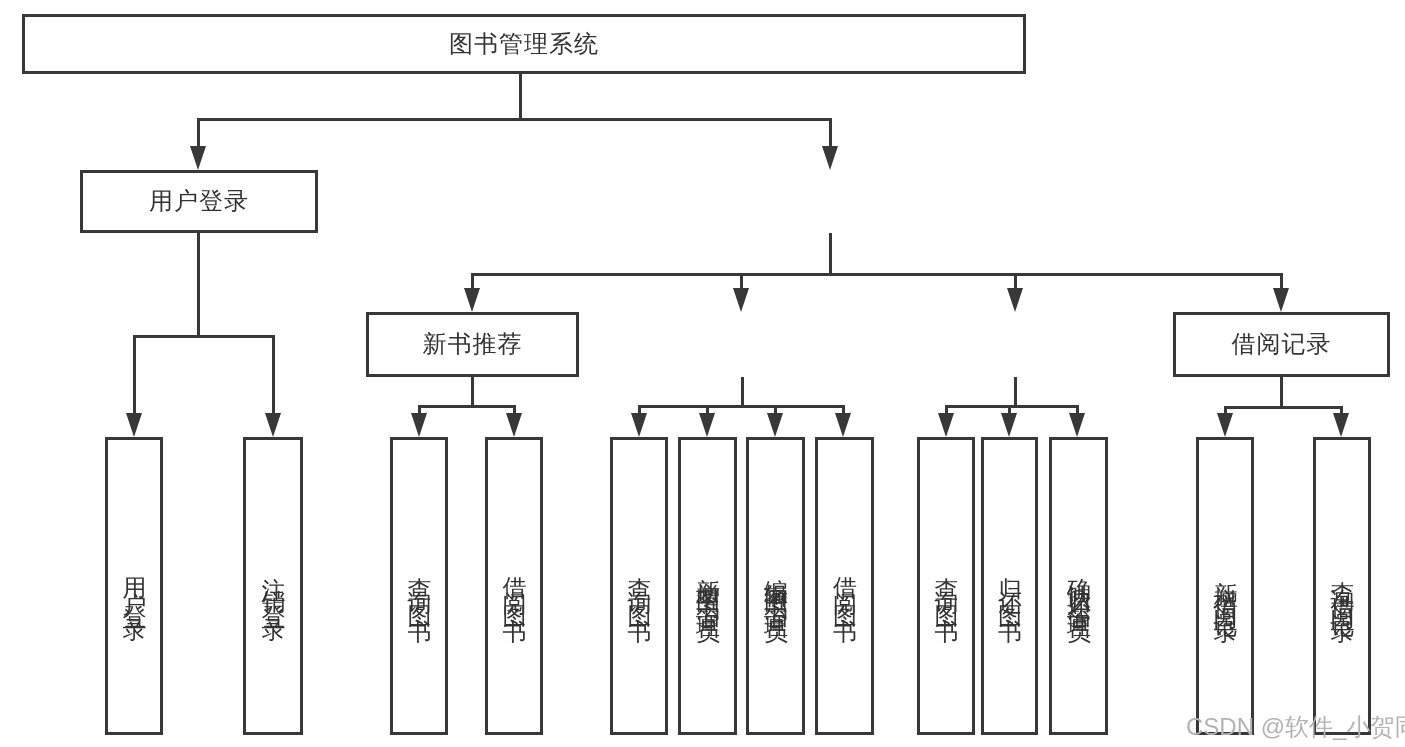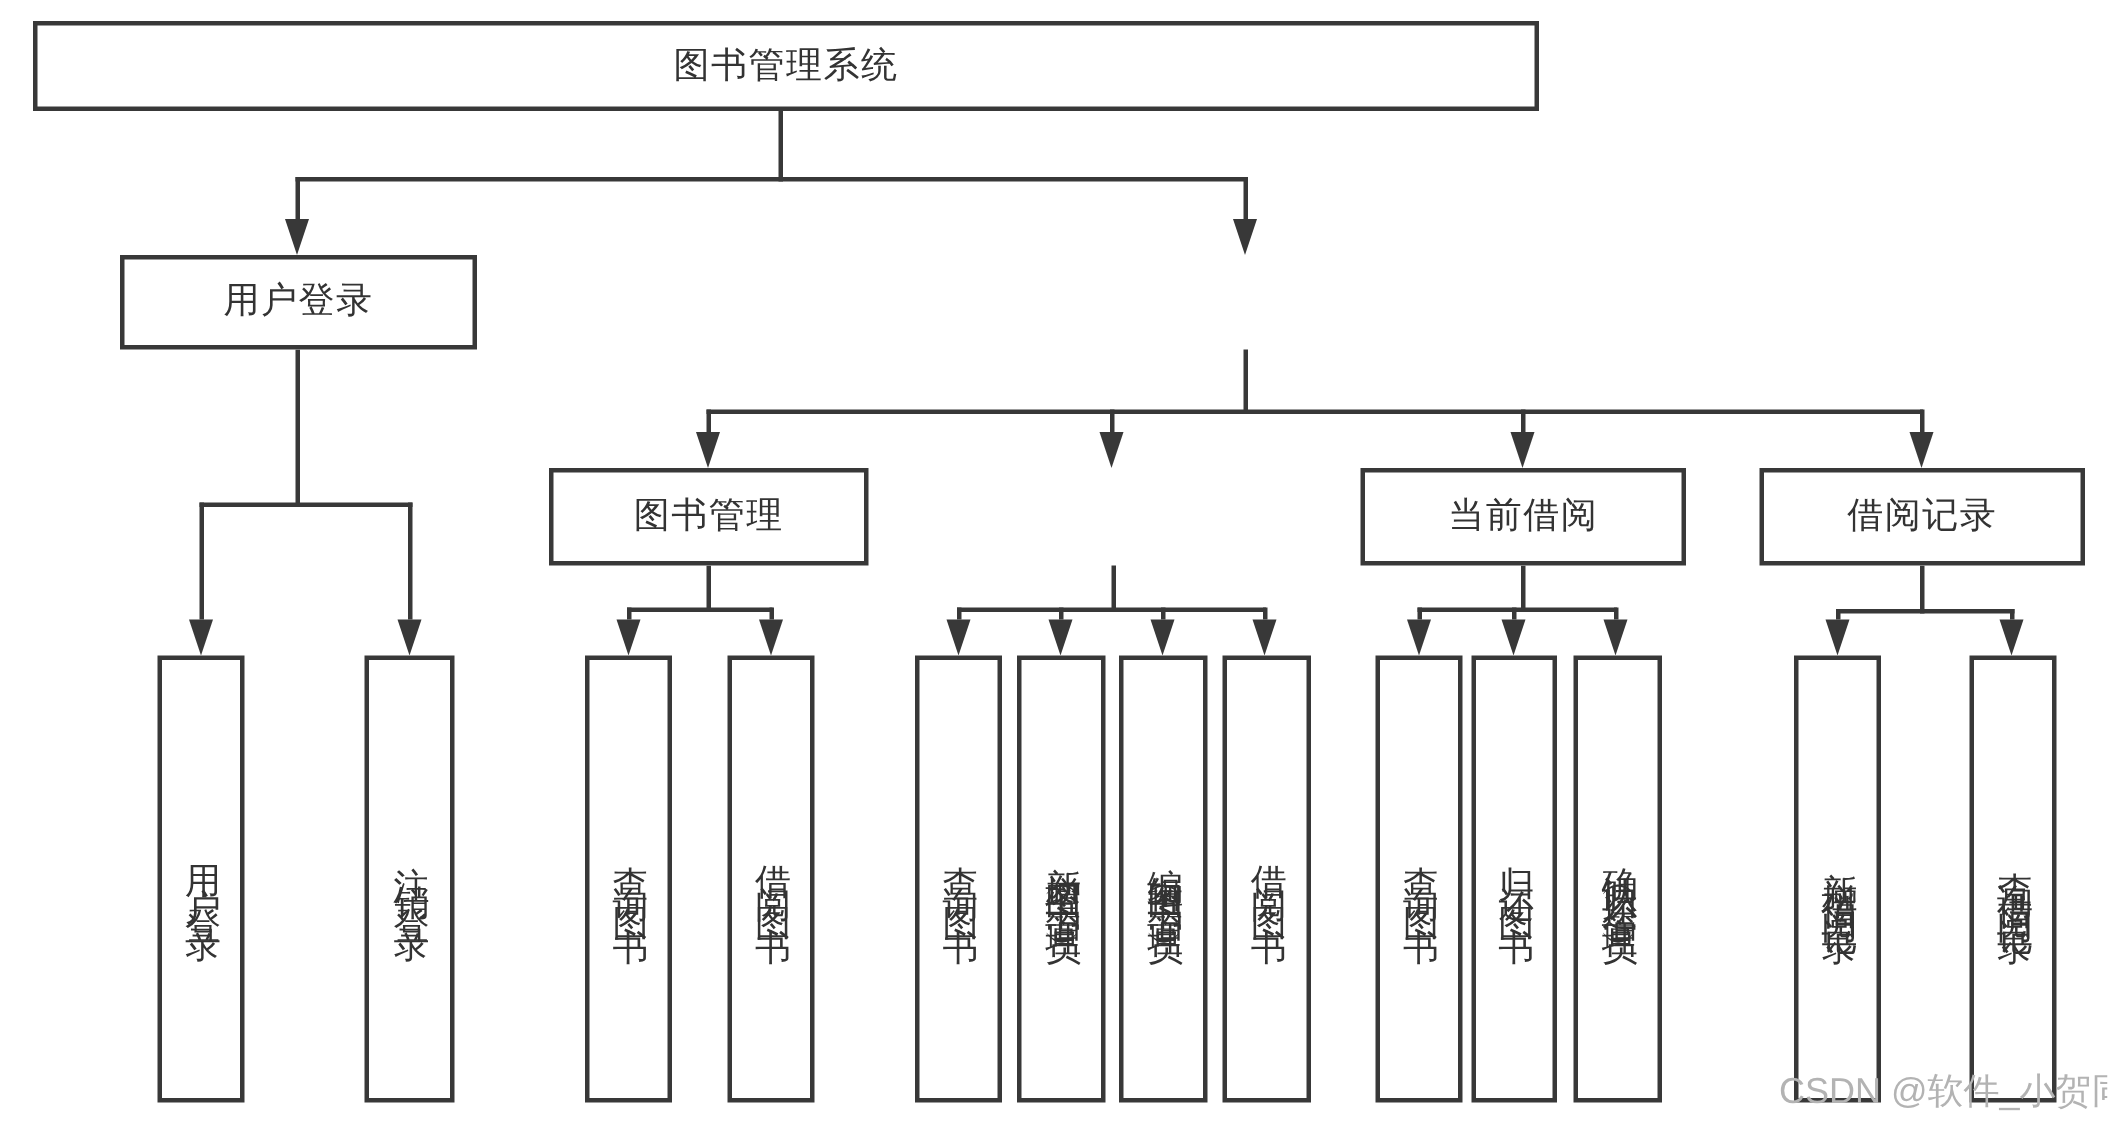--- a/index.html
+++ b/index.html
@@ -121,24 +121,21 @@
 
   <div class="node" style="left:22px;top:14px;width:1004px;height:60px">
     <span>图书管理系统</span>
   </div>
 
   <div class="node" style="left:80px;top:170px;width:238px;height:63px">
     <span>用户登录</span>
   </div>
 
   <div class="node" style="left:366px;top:312px;width:213px;height:65px">
-    <span>图书管理</span>
-  </div>
-  <div class="node" style="left:907px;top:312px;width:217px;height:65px">
-    <span>当前借阅</span>
+    <span>新书推荐</span>
   </div>
   <div class="node" style="left:1173px;top:312px;width:217px;height:65px">
     <span>借阅记录</span>
   </div>
 
   <div class="node" style="left:105px;top:437px;width:58px;height:298px">
     <span class="vtext vshort">用户登录</span>
   </div>
   <div class="node" style="left:243px;top:437px;width:60px;height:298px">
     <span class="vtext vshort">注销登录</span>

